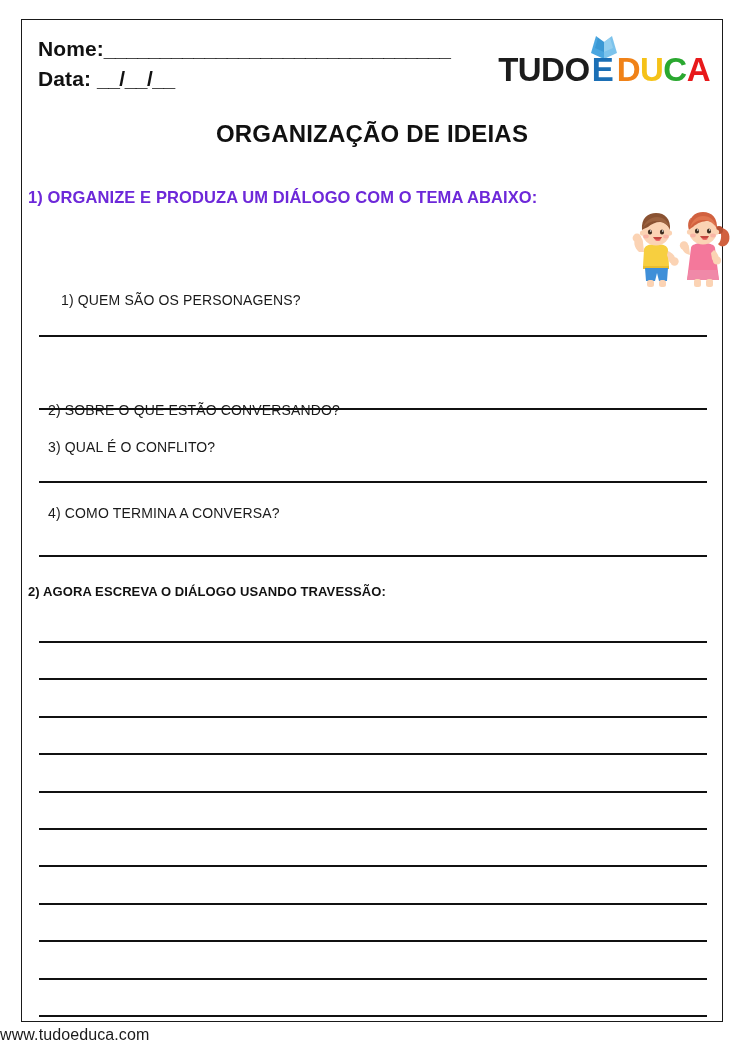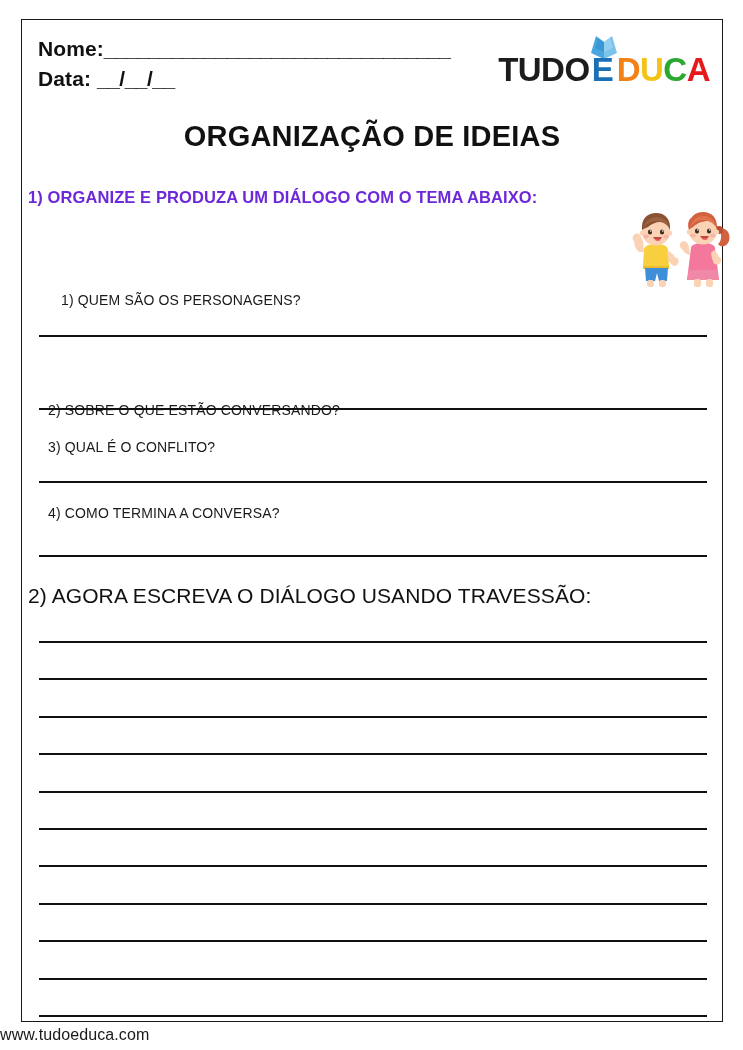--- a/index.html
+++ b/index.html
@@ -88,21 +88,21 @@
   .logo .l-c { color: #2aa830; }
   .logo .l-a { color: #e8191b; }
 
   
   .worksheet-title {
     position: absolute;
     left: 0;
     right: 0;
     top: 100px;
     text-align: center;
-    font-size: 29px;
+    font-size: 24px;
     font-weight: bold;
     color: #111111;
     letter-spacing: .2px;
   }
 
   
   .q1-heading {
     position: absolute;
     left: 6px;
     top: 168px;
@@ -159,22 +159,22 @@
   .ar-1 { top: 315px; }
   .ar-2 { top: 388px; }
   .ar-3 { top: 461px; }
   .ar-4 { top: 535px; }
 
   
   .q2-heading {
     position: absolute;
     left: 6px;
     top: 564px;
-    font-size: 21px;
-    font-weight: normal;
+    font-size: 13px;
+    font-weight: bold;
     color: #111111;
     letter-spacing: .1px;
     white-space: nowrap;
   }
 
   
   .writing-lines {
     position: absolute;
     left: 17px;
     top: 605px;

